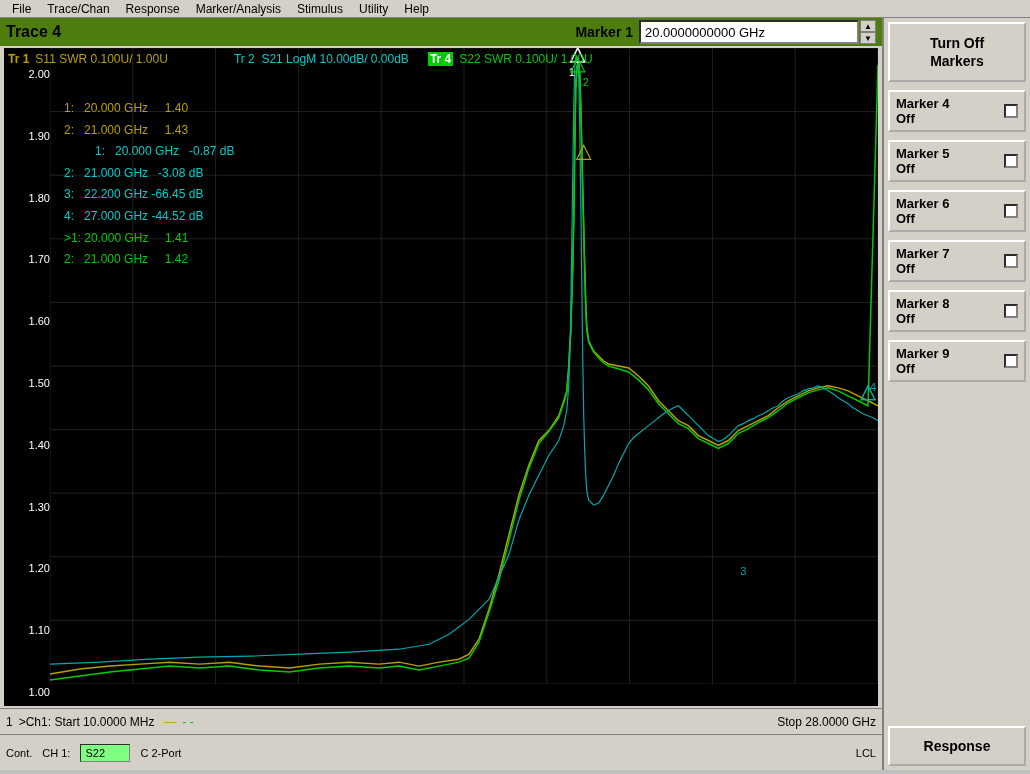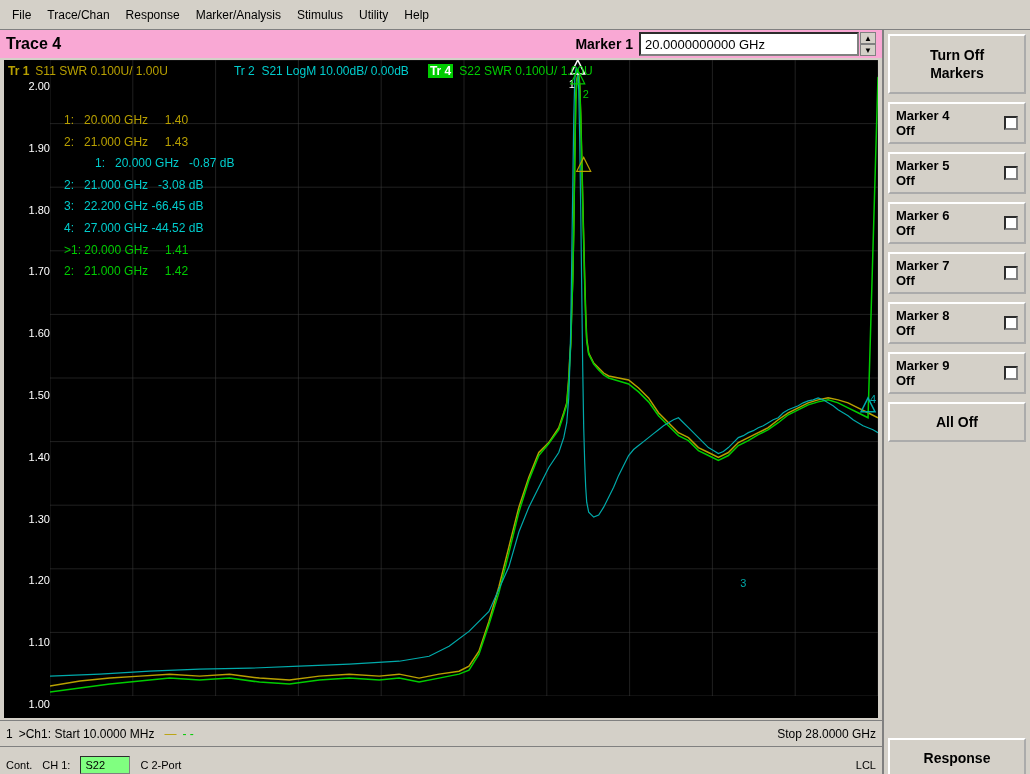--- a/index.html
+++ b/index.html
@@ -1,23 +1,22 @@
 <!DOCTYPE html>
 <html><head>
   <meta charset="utf-8">
   <style>
     * { margin: 0; padding: 0; box-sizing: border-box; }
     body { width: 1030px; height: 774px; background: #c0c0c0; font-family: Arial, sans-serif; font-size: 12px; overflow: hidden; }
 
     
     .menubar {
       background: #d4d0c8;
-      height: 30px;
-      display: flex;
-      align-items: center;
+      height: 18px;
+      display: flex;
       border-bottom: 1px solid #808080;
       padding: 0 4px;
     }
     .menubar-item {
       padding: 2px 8px;
       cursor: pointer;
       font-size: 12px;
     }
 
     
@@ -32,21 +31,21 @@
       display: flex;
       flex-direction: column;
       background: #d4d0c8;
     }
 
     
     .header-row {
       display: flex;
       align-items: center;
       padding: 3px 6px;
-      background: #f9a8d4;
+      background: #4d7c0f;
       height: 28px;
     }
     .trace-title {
       font-size: 16px;
       font-weight: bold;
       color: #000;
       margin-right: 20px;
     }
     .marker-label {
       font-size: 14px;
@@ -385,21 +384,20 @@
     <div class="marker-off-row">
       <span class="marker-off-label">Marker 8<br>Off</span>
       <span class="checkbox-sq"></span>
     </div>
 
     <div class="marker-off-row">
       <span class="marker-off-label">Marker 9<br>Off</span>
       <span class="checkbox-sq"></span>
     </div>
 
-    <button class="right-btn" style="font-size:14px; padding:10px 4px;">All Off</button>
 
 
     <div class="spacer"></div>
 
     <button class="right-btn" style="font-size:14px; padding:10px 4px;">Response</button>
 
   </div>
 
 </div>
 

